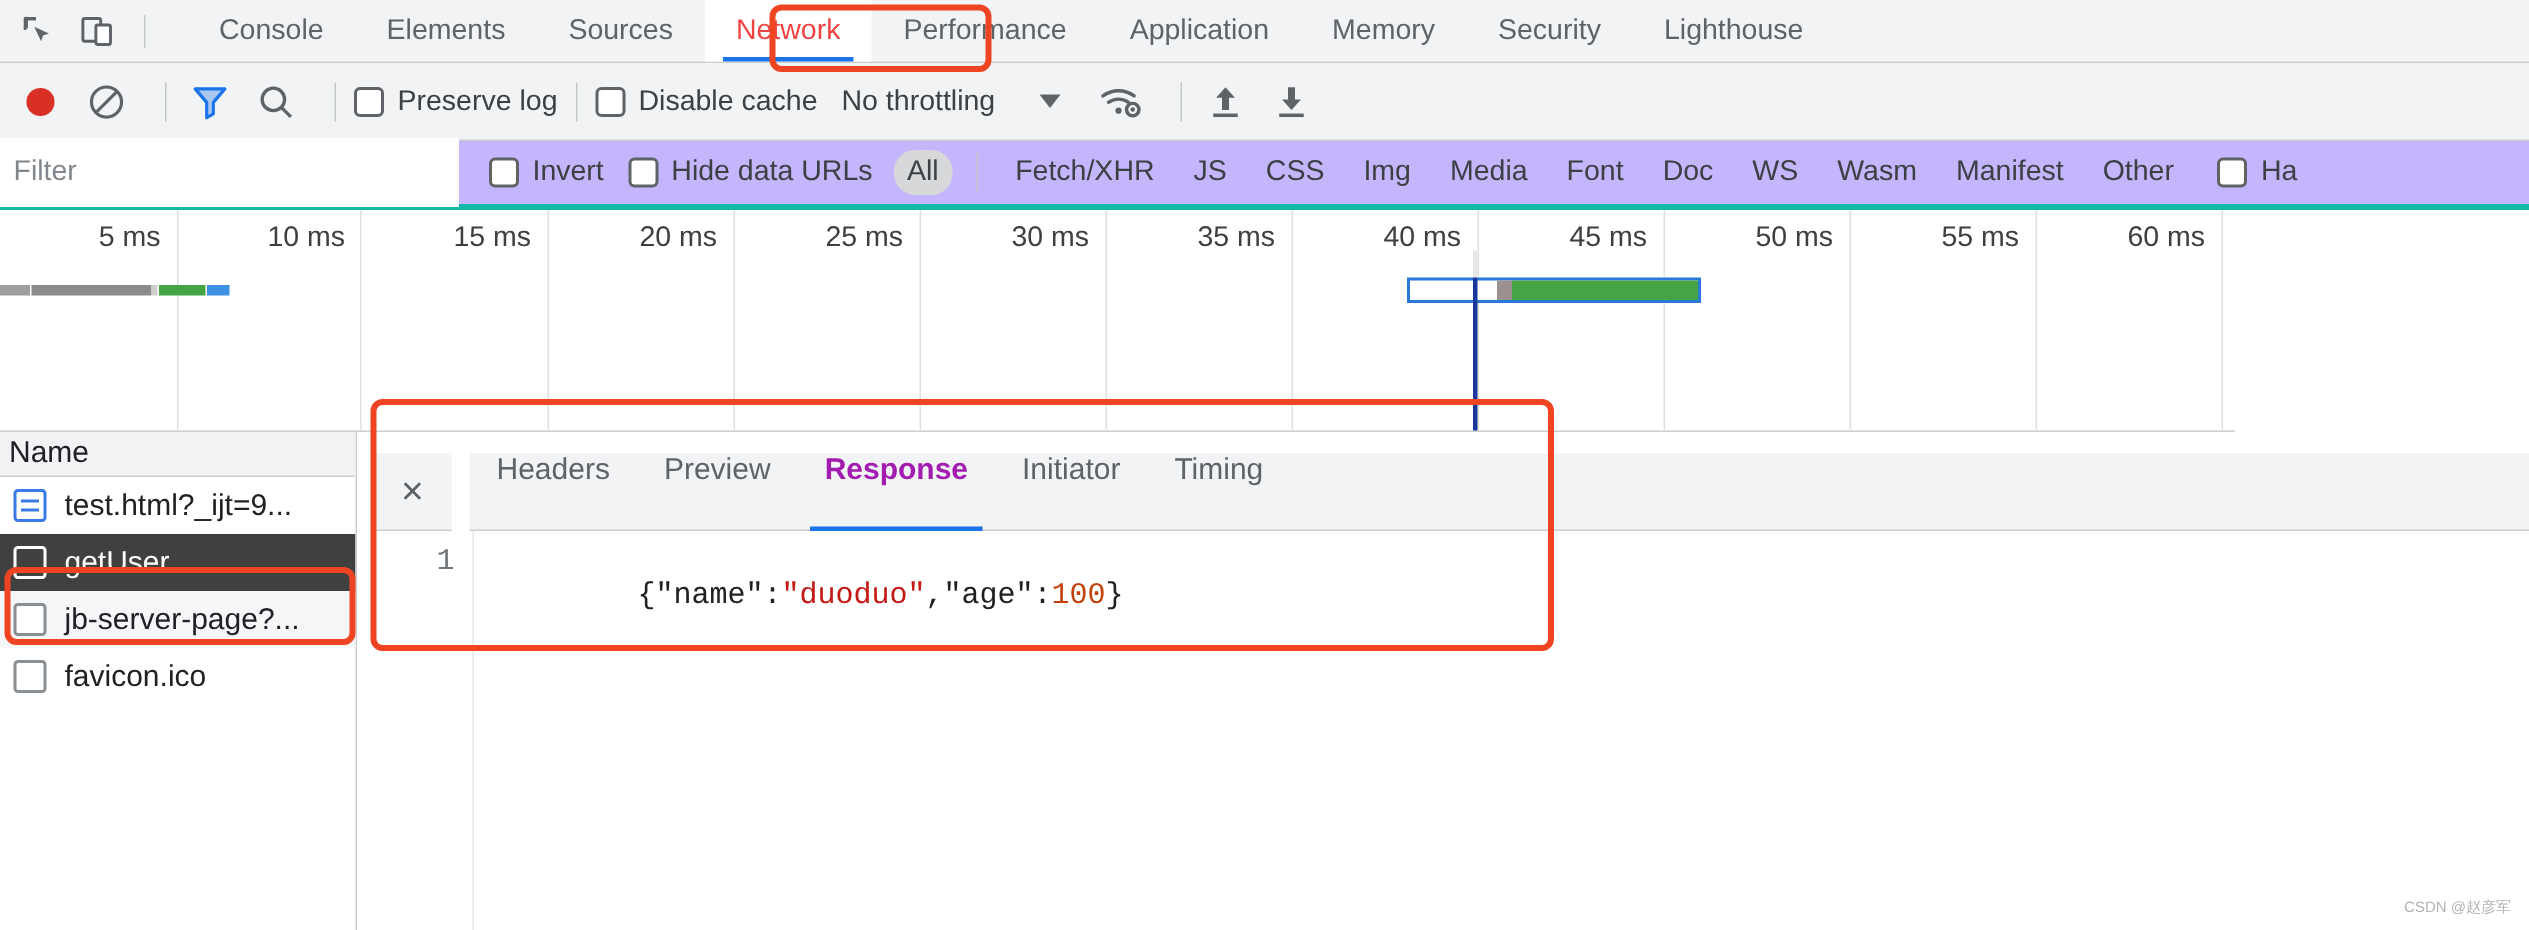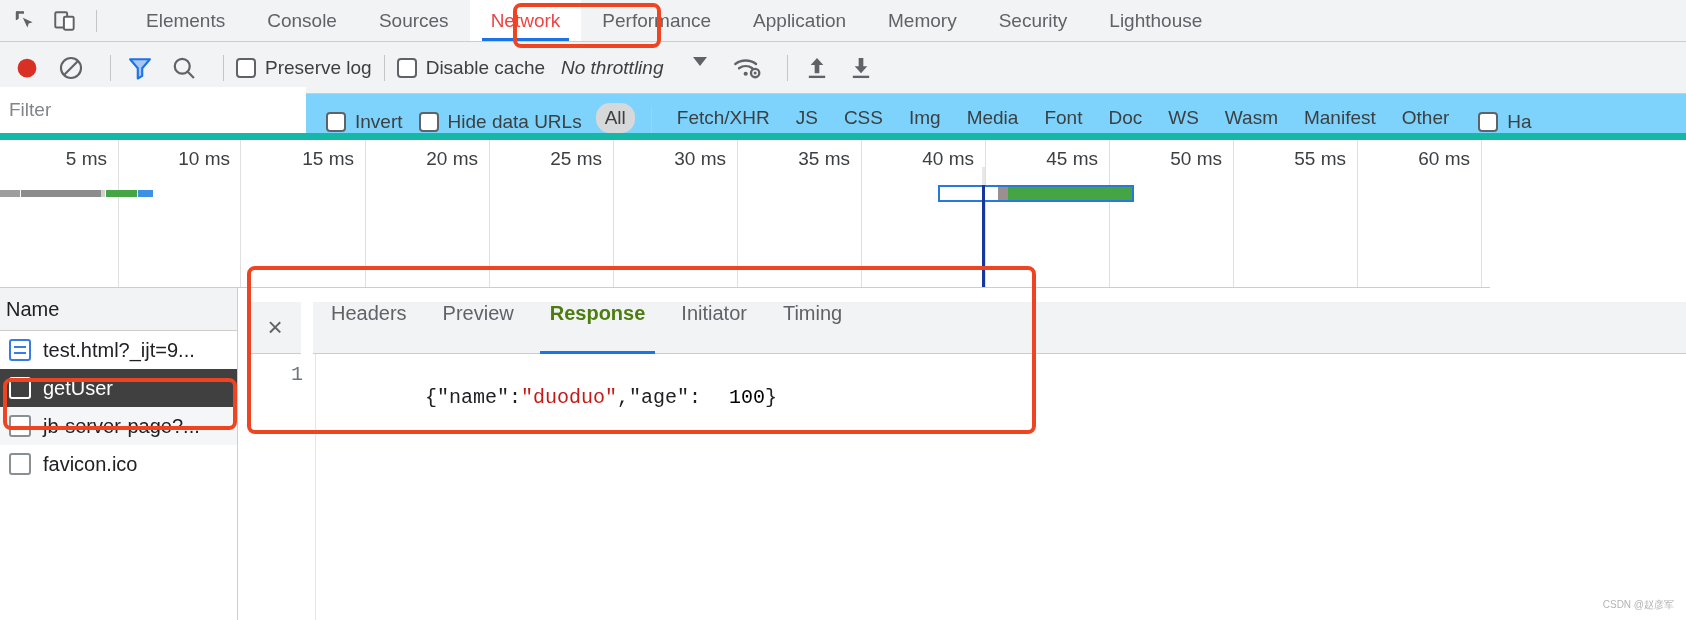--- a/index.html
+++ b/index.html
@@ -47,29 +47,29 @@
     padding-left: 10px;
     font-size: 19px; color: #3c4043;
   }
   .tool-btn { width: 34px; height: 34px; display: flex; align-items: center; justify-content: center; cursor: pointer; margin-right: 10px; }
   .vsep { width: 1px; height: 26px; background: #c4c7c5; margin: 0 12px; }
   .chk-wrap { display: flex; align-items: center; gap: 9px; cursor: pointer; white-space: nowrap; }
   .chk {
     width: 20px; height: 20px; border: 2px solid #5f6368; border-radius: 4px;
     background: #fff; flex: none;
   }
-  .throttle { display: flex; gap: 10px; cursor: pointer; margin-left: 16px; white-space: nowrap; font-style: italic; }
+  .throttle { display: flex; align-items: center; gap: 10px; cursor: pointer; margin-left: 16px; white-space: nowrap; }
   .caret { width: 0; height: 0; border-left: 7px solid transparent; border-right: 7px solid transparent; border-top: 9px solid #5f6368; margin-left: 20px; }
 
   
   .filterbar {
     position: absolute; left: 0; top: 94px; width: 1686px; height: 46px;
-    background: #7dd3fc;
-    display: flex; align-items: flex-end;
-    border-bottom: 7px solid #14b8a6;
+    background: #c4b5fd;
+    display: flex; align-items: center;
+    border-bottom: 4px solid #14b8a6;
     font-size: 19px; color: #3c4043;
   }
   .filter-input {
     width: 306px; height: 46px; background: #fff;
     border: none; outline: none;
     font-size: 19px; font-family: "Liberation Sans", sans-serif;
     color: #3c4043; padding-left: 9px;
   }
   .filter-input::placeholder { color: #80868b; }
   .fspacer { width: 20px; }
@@ -103,21 +103,21 @@
   .ov-event { position: absolute; width: 3px; background: #17379c; }
   .ov-event-top { position: absolute; width: 3px; background: #e8e8e8; }
 
   
   .listpanel {
     position: absolute; left: 0; top: 288px; width: 238px; height: 332px;
     background: #fff; border-right: 1px solid #cdcdcd;
     overflow: hidden;
   }
   .list-head {
-    height: 43px; background: #f1f3f4; border-bottom: 1px solid #cdcdcd;
+    height: 30px; background: #f1f3f4; border-bottom: 1px solid #cdcdcd;
     display: flex; align-items: center; padding-left: 6px;
     font-size: 20px; color: #202124;
   }
   .row {
     height: 38px; display: flex; align-items: center; padding-left: 9px; gap: 12px;
     font-size: 20px; color: #202124; cursor: pointer; white-space: nowrap;
   }
   .row.alt { background: #f5f6f7; }
   .row.selected { background: #404040; color: #fff; }
   .row-ico {
@@ -148,41 +148,41 @@
     background: #f1f3f4;
     display: flex; align-items: center; justify-content: center;
     font-size: 26px; color: #5f6368; cursor: pointer;
     border-bottom: 1px solid #cdcdcd;
   }
   .dtab {
     position: relative; padding: 0 18px; height: 52px;
     display: flex; align-items: flex-start;
     font-size: 20px; color: #5f6368; cursor: pointer; white-space: nowrap;
   }
-  .dtab.active { color: #4d7c0f; font-weight: bold; }
+  .dtab.active { color: #a21caf; font-weight: bold; }
   .dtab.active::after {
     content: ""; position: absolute; left: 8px; right: 8px; bottom: 0; height: 3px; background: #1a73e8;
   }
   .code-area {
     position: absolute; left: 10px; top: 66px; width: 1437px; height: 266px;
     background: #fff;
     font-family: "Liberation Mono", monospace; font-size: 20px;
   }
   .gutter {
     position: absolute; left: 0; top: 0; width: 67px; height: 266px;
     border-right: 1px solid #e6e6e6;
     text-align: right; padding: 9px 12px 0 0;
     color: #70757a; font-family: "Liberation Mono", monospace; font-size: 20px;
   }
   .code-line {
     position: absolute; left: 80px; top: 9px;
     color: #202124; white-space: pre;
   }
   .tok-str { color: #c41a16; }
-  .tok-num { color: #000000; margin-left: 28px; }
+  .tok-num { color: #c2410c; }
 
   
   .anno {
     position: absolute; border: 4px solid #ef4422; border-radius: 8px;
     pointer-events: none;
   }
 
   
   .watermark {
     position: absolute; right: 12px; bottom: 8px;
@@ -207,24 +207,24 @@
       <div class="tb-icon">
         <svg width="26" height="26" viewBox="0 0 24 24">
           <rect x="3" y="4" width="11" height="14" rx="1.2" fill="none" stroke="#5f6368" stroke-width="1.8"></rect>
           <rect x="11" y="8" width="9" height="12" rx="1.2" fill="#fff" stroke="#5f6368" stroke-width="1.8"></rect>
         </svg>
       </div>
       <div class="tb-sep"></div>
     </div>
     <div class="tabs">
       <div class="tab">
+          <span>Console</span>
+        </div>
+      <div class="tab">
           <span>Elements</span>
-        </div>
-      <div class="tab">
-          <span>Console</span>
         </div>
       <div class="tab">
           <span>Sources</span>
         </div>
       <div class="tab active">
           <span>Network</span>
         </div>
       <div class="tab">
           <span>Performance</span>
         </div>

